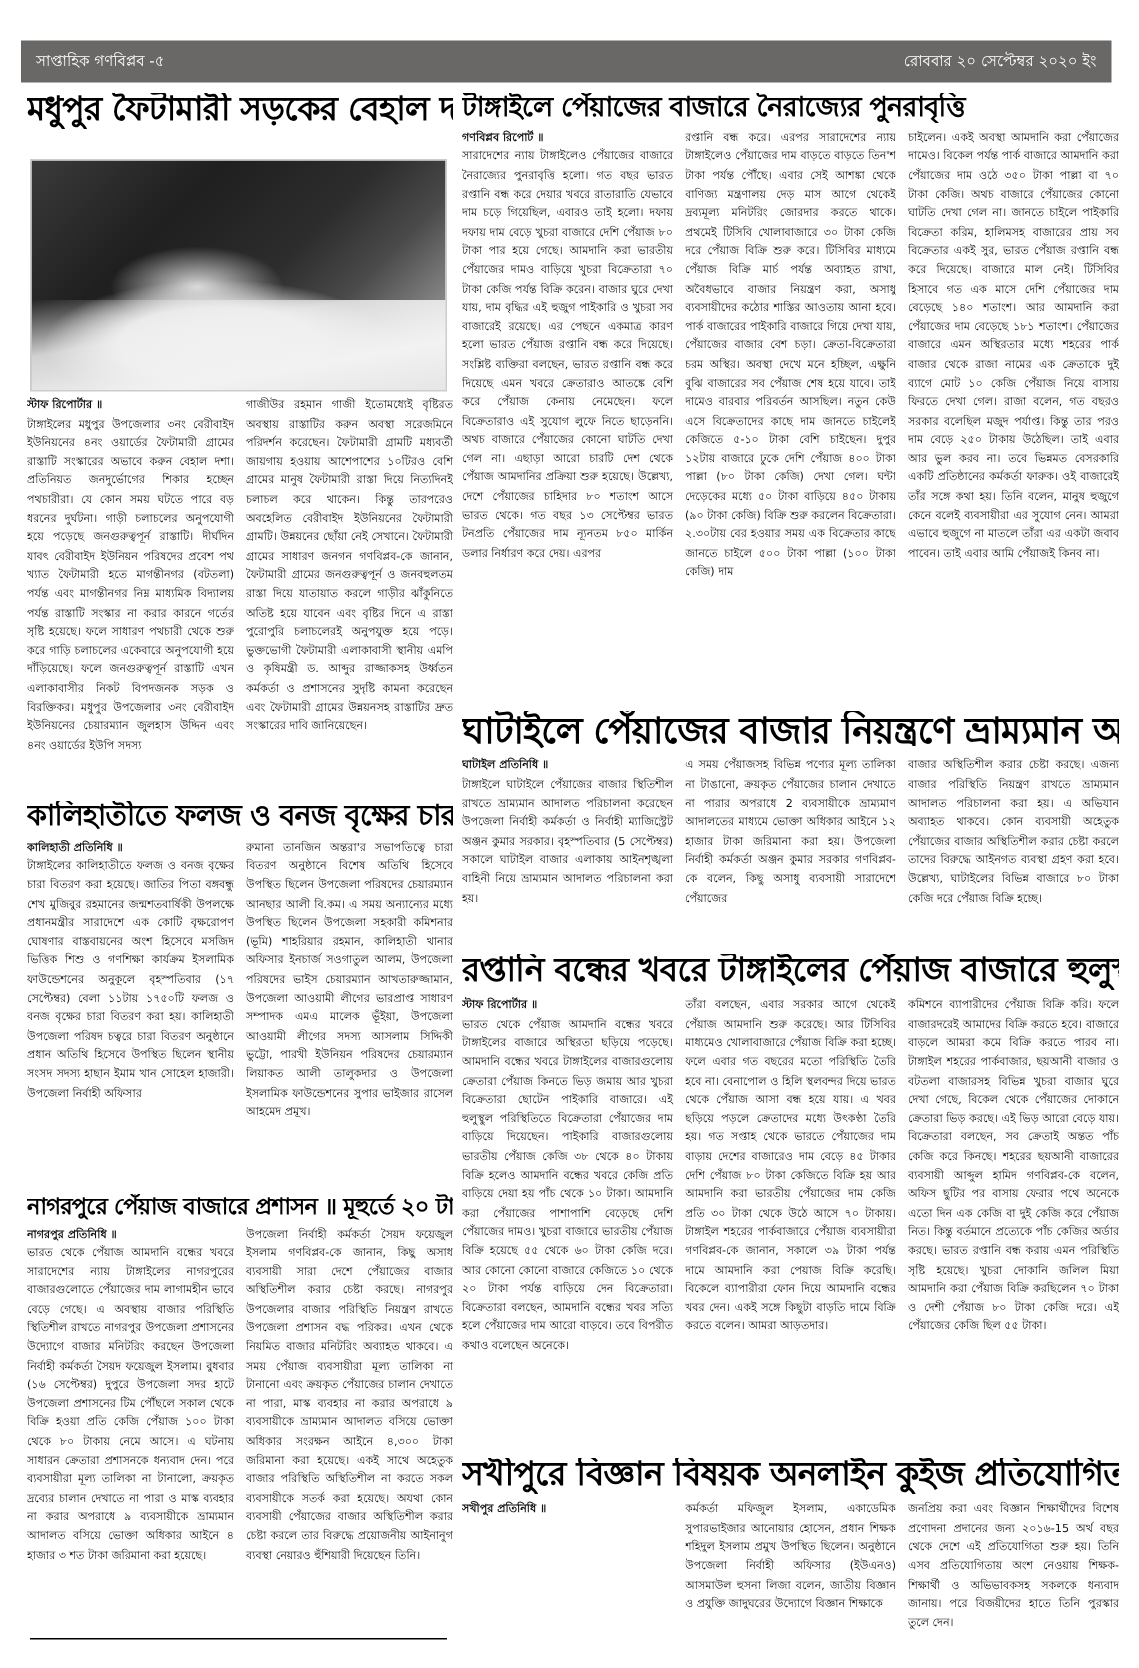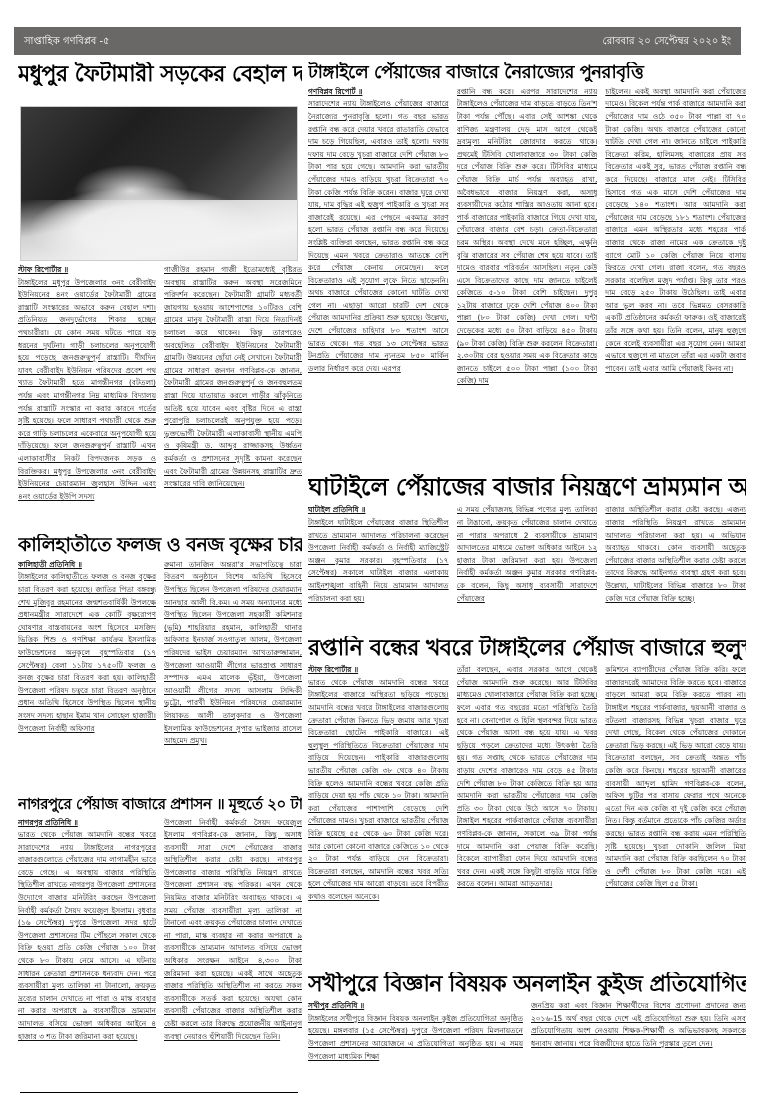--- a/index.html
+++ b/index.html
@@ -14,21 +14,21 @@
   .header-bar span { white-space: nowrap; }
 
   .block { position: absolute; overflow: hidden; }
   .headline {
     font-family: "DejaVu Sans", sans-serif; font-weight: bold; color: #000;
     white-space: nowrap; overflow: hidden; line-height: 1.1; letter-spacing: -0.5px;
   }
   .cols { display: flex; gap: 8px; }
   .col {
     flex: 1; font-size: 7.4px; line-height: 12.6px; text-align: justify;
-    overflow: hidden; color: #111; text-decoration: underline;
+    overflow: hidden; color: #111;
   }
   .col p { margin: 0; }
   .byline { font-weight: bold; }
 
   .photo {
     position: absolute; left: 20px; top: 106px; width: 278px; height: 155px;
     background:
       radial-gradient(ellipse 60% 40% at 45% 80%, #f4f4f4 0%, #e4e4e4 40%, transparent 70%),
       radial-gradient(ellipse 30% 25% at 40% 55%, #d8d8d8 0%, transparent 70%),
       linear-gradient(135deg, #3a3a3a 0%, #1f1f1f 30%, #2d2d2d 55%, #4a4a4a 70%, #bdbdbd 100%);
@@ -78,21 +78,21 @@
       <p>চাইলেন। একই অবস্থা আমদানি করা পেঁয়াজের দামেও। বিকেল পর্যন্ত পার্ক বাজারে আমদানি করা পেঁয়াজের দাম ওঠে ৩৫০ টাকা পাল্লা বা ৭০ টাকা কেজি। অথচ বাজারে পেঁয়াজের কোনো ঘাটতি দেখা গেল না। জানতে চাইলে পাইকারি বিক্রেতা করিম, হালিমসহ বাজারের প্রায় সব বিক্রেতার একই সুর, ভারত পেঁয়াজ রপ্তানি বন্ধ করে দিয়েছে। বাজারে মাল নেই। টিসিবির হিসাবে গত এক মাসে দেশি পেঁয়াজের দাম বেড়েছে ১৪০ শতাংশ। আর আমদানি করা পেঁয়াজের দাম বেড়েছে ১৮১ শতাংশ। পেঁয়াজের বাজারে এমন অস্থিরতার মধ্যে শহরের পার্ক বাজার থেকে রাজা নামের এক ক্রেতাকে দুই ব্যাগে মোট ১০ কেজি পেঁয়াজ নিয়ে বাসায় ফিরতে দেখা গেল। রাজা বলেন, গত বছরও সরকার বলেছিল মজুদ পর্যাপ্ত। কিন্তু তার পরও দাম বেড়ে ২৫০ টাকায় উঠেছিল। তাই এবার আর ভুল করব না। তবে ভিন্নমত বেসরকারি একটি প্রতিষ্ঠানের কর্মকর্তা ফারুক। ওই বাজারেই তাঁর সঙ্গে কথা হয়। তিনি বলেন, মানুষ হুজুগে কেনে বলেই ব্যবসায়ীরা এর সুযোগ নেন। আমরা এভাবে হুজুগে না মাতলে তাঁরা এর একটা জবাব পাবেন। তাই এবার আমি পেঁয়াজই কিনব না।</p>
     </div>
   </div>
 </div>
 
 <div class="block" style="left:308px; top:474px; width:438px; height:160px;">
   <div class="headline" style="font-size:24px; margin-bottom:4px;">ঘাটাইলে পেঁয়াজের বাজার নিয়ন্ত্রণে ভ্রাম্যমান আদালত</div>
   <div class="cols" style="height:120px;">
     <div class="col">
       <p class="byline">ঘাটাইল প্রতিনিধি ॥</p>
-      <p>টাঙ্গাইলে ঘাটাইলে পেঁয়াজের বাজার স্থিতিশীল রাখতে ভ্রাম্যমান আদালত পরিচালনা করেছেন উপজেলা নির্বাহী কর্মকর্তা ও নির্বাহী ম্যাজিস্ট্রেট অঞ্জন কুমার সরকার। বৃহস্পতিবার (১৭ সেপ্টেম্বর) সকালে ঘাটাইল বাজার এলাকায় আইনশৃঙ্খলা বাহিনী নিয়ে ভ্রাম্যমান আদালত পরিচালনা করা হয়।</p>
+      <p>টাঙ্গাইলে ঘাটাইলে পেঁয়াজের বাজার স্থিতিশীল রাখতে ভ্রাম্যমান আদালত পরিচালনা করেছেন উপজেলা নির্বাহী কর্মকর্তা ও নির্বাহী ম্যাজিস্ট্রেট অঞ্জন কুমার সরকার। বৃহস্পতিবার (5 সেপ্টেম্বর) সকালে ঘাটাইল বাজার এলাকায় আইনশৃঙ্খলা বাহিনী নিয়ে ভ্রাম্যমান আদালত পরিচালনা করা হয়।</p>
     </div>
     <div class="col">
       <p>এ সময় পেঁয়াজসহ বিভিন্ন পণ্যের মূল্য তালিকা না টাঙানো, ক্রয়কৃত পেঁয়াজের চালান দেখাতে না পারার অপরাধে 2 ব্যবসায়ীকে ভ্রাম্যমাণ আদালতের মাধ্যমে ভোক্তা অধিকার আইনে ১২ হাজার টাকা জরিমানা করা হয়। উপজেলা নির্বাহী কর্মকর্তা অঞ্জন কুমার সরকার গণবিপ্লব-কে বলেন, কিছু অসাধু ব্যবসায়ী সারাদেশে পেঁয়াজের</p>
     </div>
     <div class="col">
       <p>বাজার অস্থিতিশীল করার চেষ্টা করছে। এজন্য বাজার পরিস্থিতি নিয়ন্ত্রণ রাখতে ভ্রাম্যমান আদালত পরিচালনা করা হয়। এ অভিযান অব্যাহত থাকবে। কোন ব্যবসায়ী অহেতুক পেঁয়াজের বাজার অস্থিতিশীল করার চেষ্টা করলে তাদের বিরুদ্ধে আইনগত ব্যবস্থা গ্রহণ করা হবে। উল্লেখ্য, ঘাটাইলের বিভিন্ন বাজারে ৮০ টাকা কেজি দরে পেঁয়াজ বিক্রি হচ্ছে।</p>
     </div>
   </div>
 </div>
 
@@ -137,19 +137,21 @@
     </div>
   </div>
 </div>
 <div class="bottom-rule"></div>
 
 <div class="block" style="left:308px; top:972px; width:438px; height:130px;">
   <div class="headline" style="font-size:22px; margin-bottom:4px;">সখীপুরে বিজ্ঞান বিষয়ক অনলাইন কুইজ প্রতিযোগিতা</div>
   <div class="cols" style="height:94px;">
     <div class="col">
       <p class="byline">সখীপুর প্রতিনিধি ॥</p>
-      <p>টাঙ্গাইলের সখীপুরে বিজ্ঞান বিষয়ক অনলাইন কুইজ প্রতিযোগিতা অনুষ্ঠিত হয়েছে। মঙ্গলবার (১৫ সেপ্টেম্বর) দুপুরে উপজেলা পরিষদ মিলনায়তনে উপজেলা প্রশাসনের আয়োজনে এ প্রতিযোগিতা অনুষ্ঠিত হয়। এ সময় উপজেলা মাধ্যমিক শিক্ষা</p>
+    </div>
+    <div class="col">
+      <p>কর্মকর্তা মফিজুল ইসলাম, একাডেমিক সুপারভাইজার আনোয়ার হোসেন, প্রধান শিক্ষক শহিদুল ইসলাম প্রমুখ উপস্থিত ছিলেন। অনুষ্ঠানে উপজেলা নির্বাহী অফিসার (ইউএনও) আসমাউল হুসনা লিজা বলেন, জাতীয় বিজ্ঞান ও প্রযুক্তি জাদুঘরের উদ্যোগে বিজ্ঞান শিক্ষাকে</p>
     </div>
     <div class="col">
       <p>জনপ্রিয় করা এবং বিজ্ঞান শিক্ষার্থীদের বিশেষ প্রণোদনা প্রদানের জন্য ২০১৬-15 অর্থ বছর থেকে দেশে এই প্রতিযোগিতা শুরু হয়। তিনি এসব প্রতিযোগিতায় অংশ নেওয়ায় শিক্ষক-শিক্ষার্থী ও অভিভাবকসহ সকলকে ধন্যবাদ জানায়। পরে বিজয়ীদের হাতে তিনি পুরস্কার তুলে দেন।</p>
     </div>
   </div>
 </div>
 
 </body></html>

